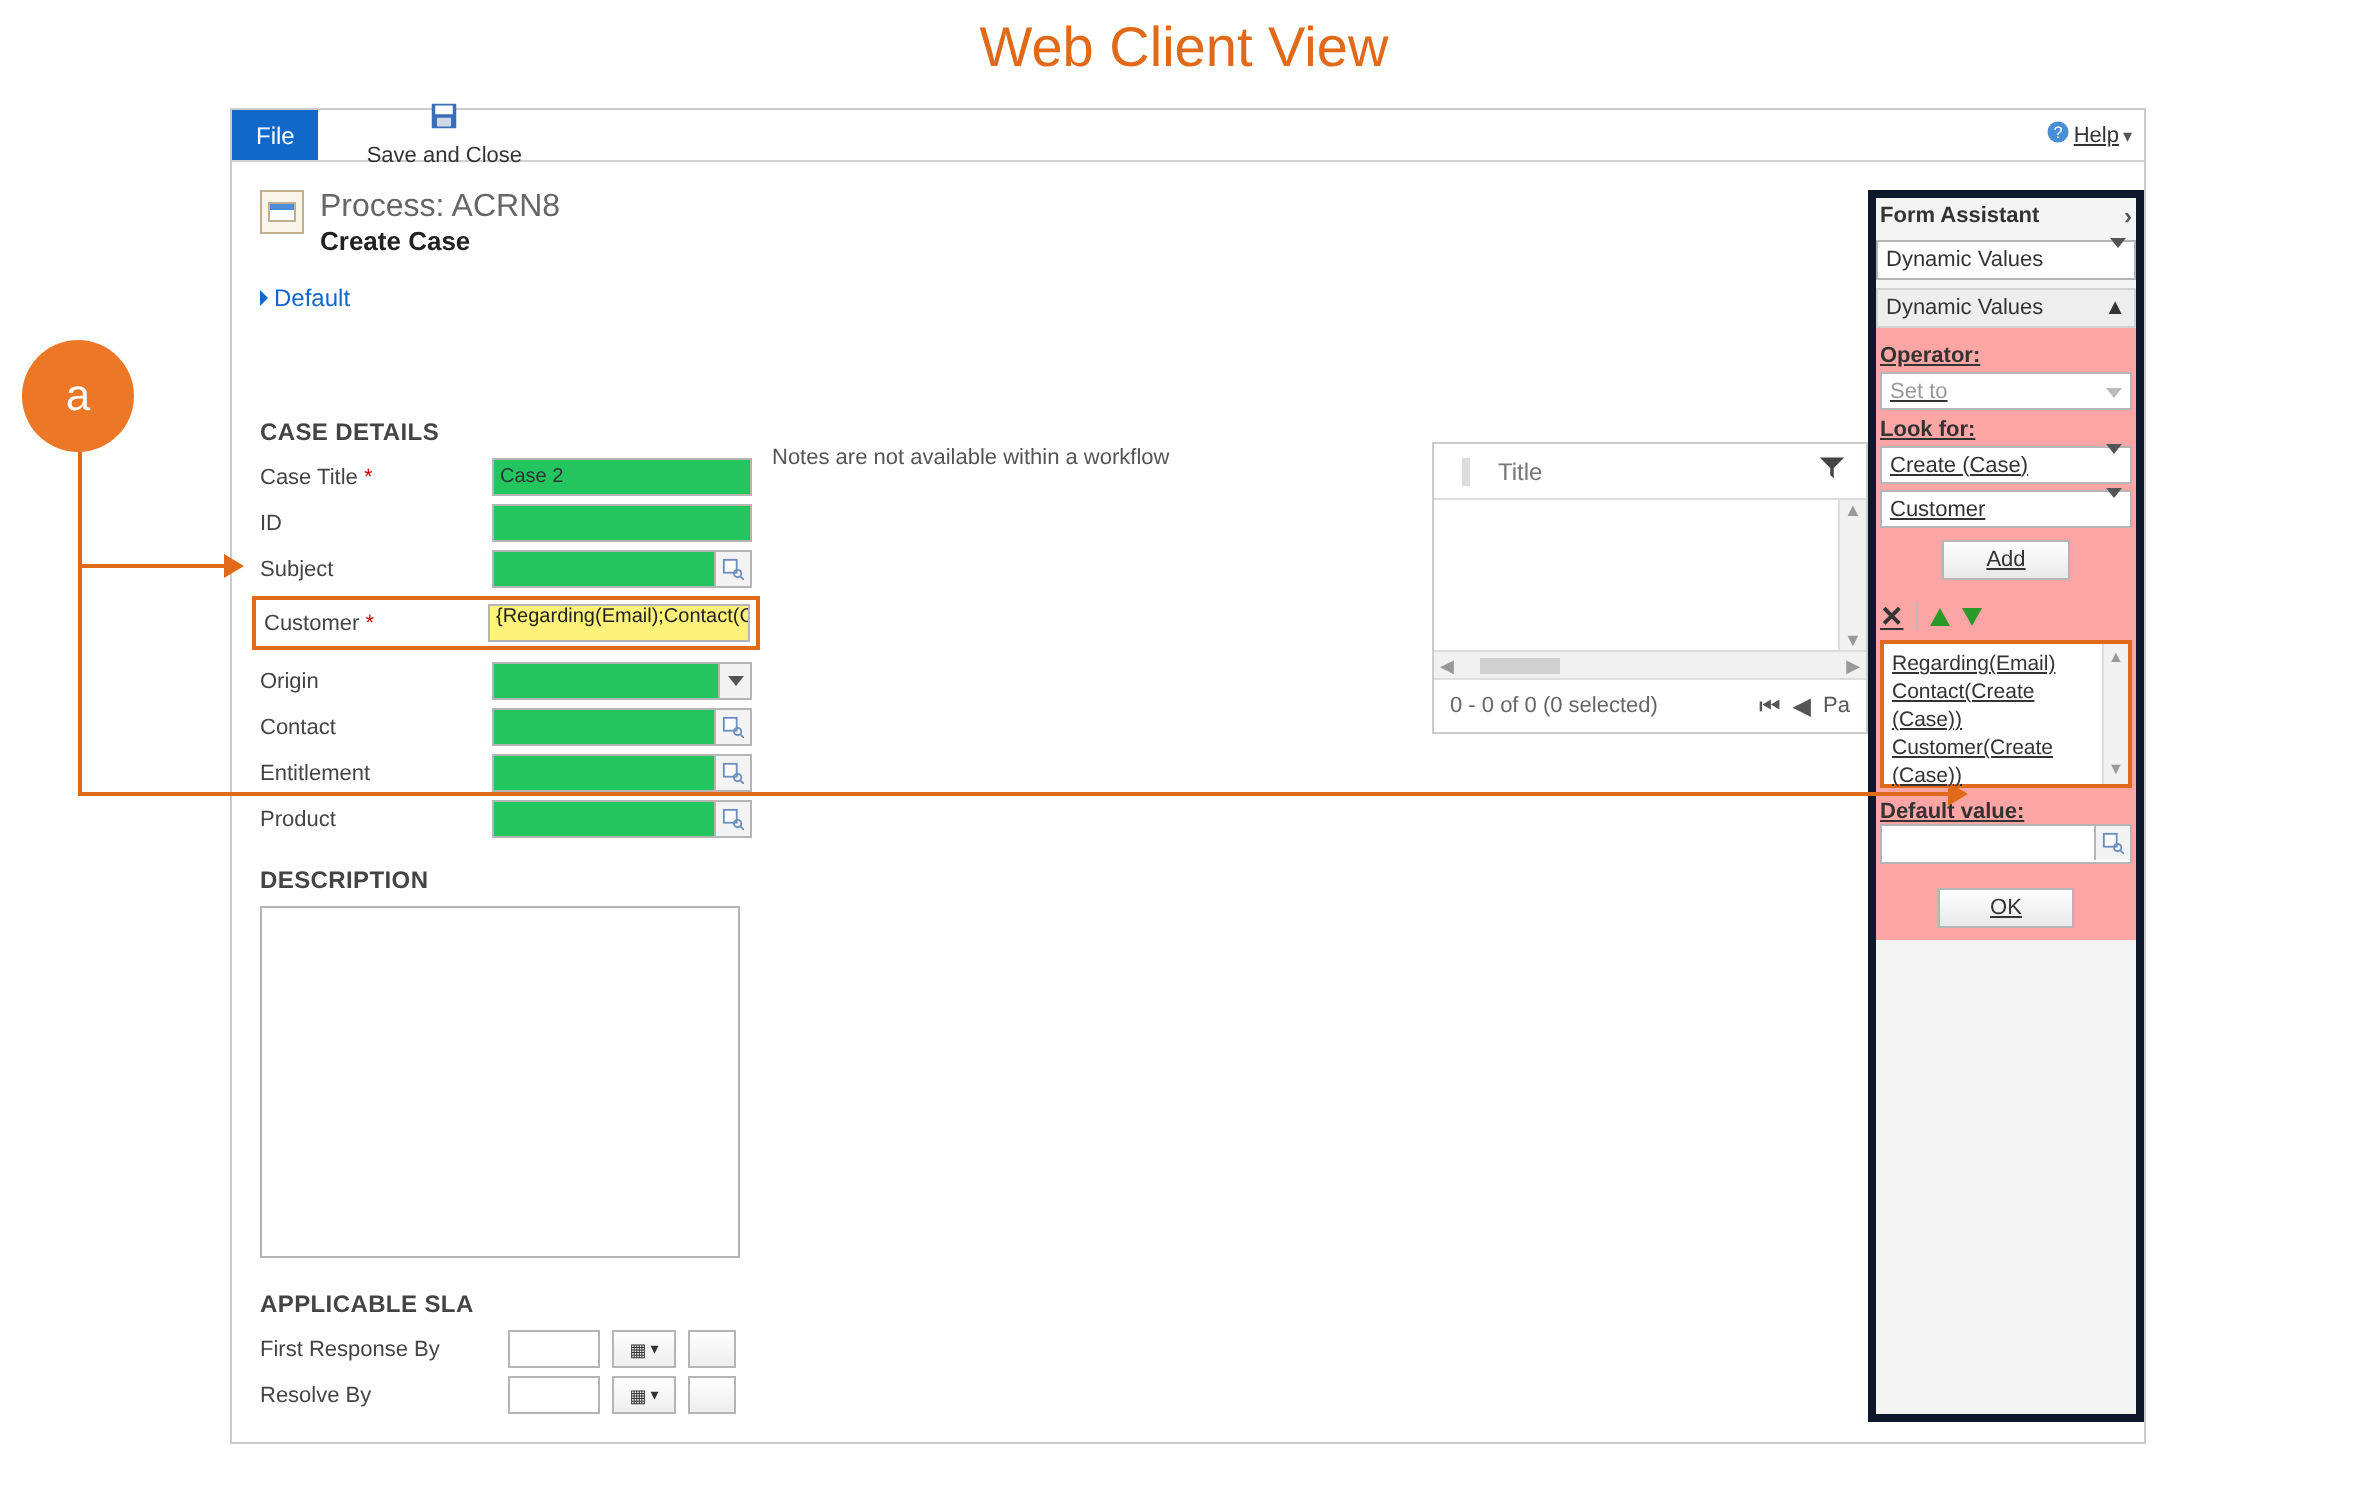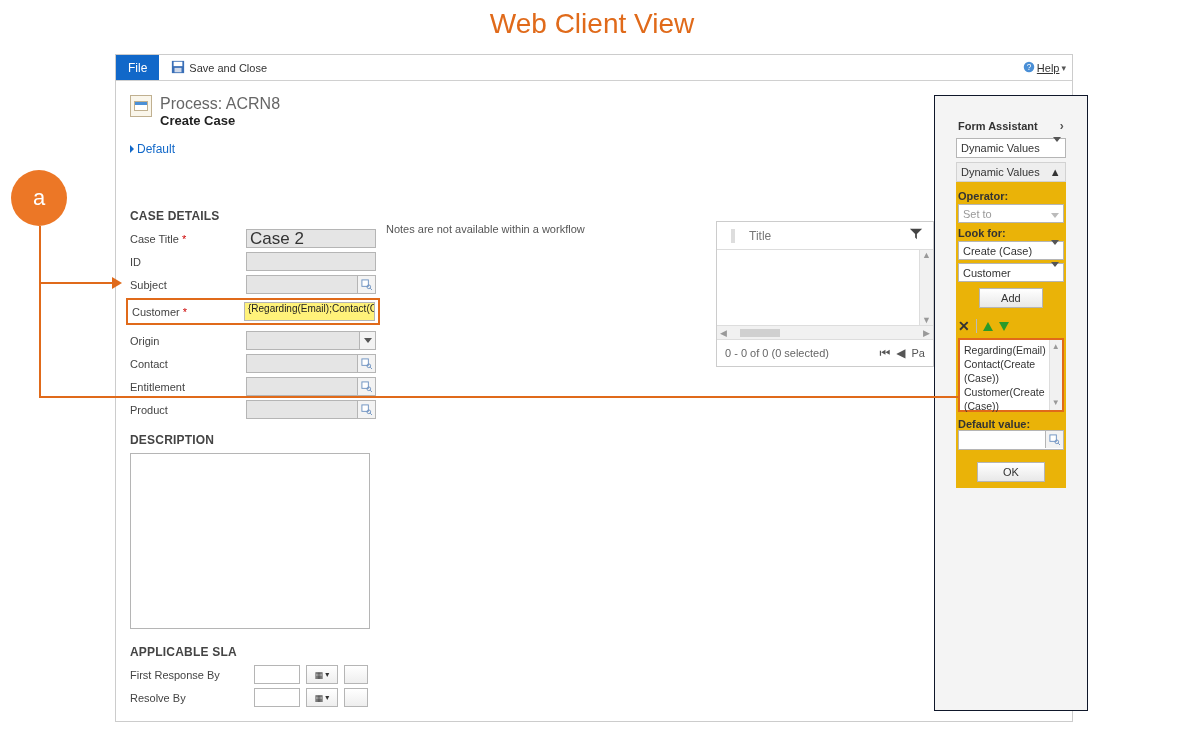--- a/index.html
+++ b/index.html
@@ -38,22 +38,23 @@
     padding: 5px 12px;
     font-size: 12px;
     height: 100%;
     display: flex;
     align-items: center;
   }
   .save-close {
     display: flex;
     align-items: center;
     gap: 4px;
-    margin-left: 12px;
+    margin-left: 24px;
     font-size: 11px;
+    flex-direction: column;
   }
   .save-close svg { width: 14px; height: 14px; }
   .spacer { flex: 1; }
   .help-link { display: flex; align-items: center; gap: 2px; font-size: 11px; color: #333; }
   .help-link svg { width: 12px; height: 12px; }
   .help-link .underline { text-decoration: underline; }
   .content { display: flex; padding: 14px 0 10px 14px; }
   .main-col { flex: 1; }
   
   .process-row { display: flex; align-items: flex-start; gap: 8px; margin-bottom: 8px; }
@@ -81,22 +82,22 @@
   }
   
   .form-columns { display: flex; gap: 6px; align-items:flex-start;margin-top:45px; }
   .col-left { width: 246px; }
   .col-mid { width: 328px; }
   .col-right { width: 218px; }
   .field-row { display: flex; align-items: center; margin-bottom: 4px; }
   .field-label { width: 116px; font-size: 11px; color: #444; }
   .field-label .req { color: #c00; }
   .field-input {
-    flex: 1; height: 19px; border: 1px solid #b5b5b5; background: #e5e5e5;
-    font-size: 17px; padding: 0 3px; color: #333; display:flex; align-items:center;
+    flex: 1; height: 19px; border: 1px solid #b5b5b5; background: #22c55e;
+    font-size: 10px; padding: 0 3px; color: #333; display:flex; align-items:center;
   }
   .field-input.wlookup { padding-right: 0; }
   .lookup-btn {
     width: 18px; height: 17px; border-left: 1px solid #b5b5b5;
     background: #f3f3f3; display:flex; align-items:center; justify-content:center;
     margin-left:auto;
   }
   .lookup-btn svg { width:11px; height:11px; }
   .dropdown-btn {
     width: 16px; height: 17px; border-left: 1px solid #b5b5b5;
@@ -135,37 +136,37 @@
   .sla-heading { margin-top: 16px; }
   .sla-row { display:flex; align-items:center; gap:6px; margin-bottom:4px; }
   .sla-label { width:118px; font-size:11px; color:#444; }
   .sla-date { width:46px; height:19px; border:1px solid #b5b5b5; }
   .sla-cal { width:32px; height:19px; border:1px solid #b5b5b5; background:linear-gradient(#fff,#eee); display:flex; align-items:center; justify-content:center; gap:2px; }
   .sla-cal .g { font-size:9px; }
   .sla-time { width:24px; height:19px; border:1px solid #b5b5b5; background:linear-gradient(#fff,#eee); }
 
   
   .assistant {
-    width: 178px; border:1px solid #0f172a; background:#f4f4f4; min-height: 570px;
-    padding: 21px;
+    width: 178px; border:4px solid #0f172a; background:#f4f4f4; min-height: 570px;
+    padding: 0;
   }
   .assistant-header {
     font-weight:600; display:flex; align-items:center; font-size:11px; padding:2px 2px 5px;
   }
   .assistant-header .collapse { margin-left:auto; font-size:12px; color:#555; }
   .assistant-select {
     width:100%; height:20px; border:1px solid #b5b5b5; background:#fff; font-size:11px;
     display:flex; align-items:center; padding:0 4px; margin-bottom:4px;
   }
   .assistant-section {
     background:#eee; border:1px solid #d2d2d2; padding:3px 4px; font-size:11px;
     display:flex; align-items:center;
   }
   .assistant-section .tri { margin-left:auto; }
-  .assistant-body { background:#eab308; padding:4px 2px 6px; }
+  .assistant-body { background:#fca5a5; padding:4px 2px 6px;text-decoration:underline; }
   .label { font-size:11px; font-weight:600; margin:4px 0 2px; }
   .assist-select {
     width:100%; height:19px; border:1px solid #b5b5b5; background:#fff; font-size:11px;
     display:flex; align-items:center; padding:0 4px;
   }
   .assist-select.disabled { color:#999; }
   .add-btn {
     display:block; margin:6px auto 8px; width:64px; height:20px;
     background:linear-gradient(#fff,#e8e8e8); border:1px solid #b5b5b5;
     font-size:11px; text-align:center; line-height:18px;

